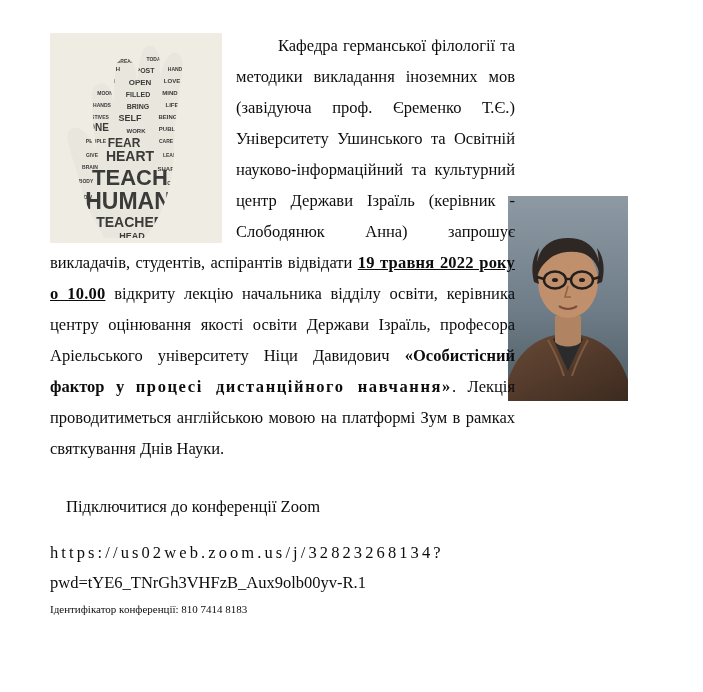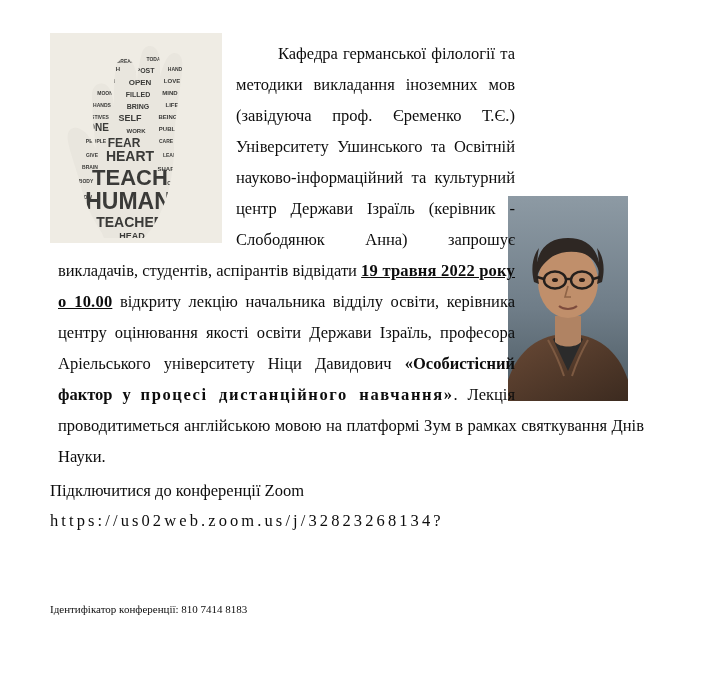--- a/index.html
+++ b/index.html
@@ -59,21 +59,21 @@
     left: 50px;
     top: 30px;
     width: 602px;
     font-size: 16.5px;
     line-height: 31px;
     text-align: justify;
     text-justify: inter-word;
     color: #0d0d0d;
   }
   .para {
-    margin: 8px;
+    margin: 0;
     text-align: justify;
     text-align-last: left;
   }
   .para.first { text-indent: 42px; }
 
   
   .float-left-img {
     float: left;
     width: 172px;
     height: 216px;
@@ -104,21 +104,21 @@
   
   .zoom-block {
     position: absolute;
     left: 50px;
     top: 476px;
     width: 602px;
     font-size: 16.5px;
     line-height: 30px;
     color: #0d0d0d;
   }
-  .zoom-line { margin: 0; }
+  .zoom-line { margin: 16px; }
   .zoom-url-1 {
     margin: 0;
     letter-spacing: 3.1px;
     white-space: nowrap;
   }
   .zoom-url-2 { margin: 0; }
 
   .zoom-meta {
     position: absolute;
     left: 50px;
@@ -253,19 +253,20 @@
   <div class="body-text">
     <div class="float-left-img"></div>
     <div class="float-right-img"></div>
 
     <p class="para first"><span>Кафедра германської філології та методики викладання іноземних мов (завідуюча проф. Єременко Т.Є.) Університету Ушинського та Освітній науково-інформаційний та культурний центр Держави Ізраїль (керівник - Слободянюк Анна) запрошує викладачів, студентів, аспірантів відвідати </span><span class="underline-bold">19 травня 2022 року о 10.00</span><span> відкриту лекцію начальника відділу освіти, керівника центру оцінювання якості освіти Держави Ізраїль, професора Аріельського університету Ніци Давидович </span><span class="bold">«Особистісний фактор у </span><span class="spaced-bold">процесі дистанційного навчання»</span><span>. Лекція проводитиметься англійською мовою на платформі Зум в рамках святкування Днів Науки.</span></p>
   </div>
 
   <div class="zoom-block">
     <p class="zoom-line">Підключитися до конференції Zoom</p>
     <p class="zoom-url-1">https://us02web.zoom.us/j/32823268134?</p>
+    <p class="zoom-url-2">pwd=tYE6_TNrGh3VHFzB_Aux9olb00yv-R.1</p>
   </div>
 
   <div class="zoom-meta">
     <p>Ідентифікатор конференції: 810 7414 8183</p>
   </div>
 
 </div>
 
 </body></html>

